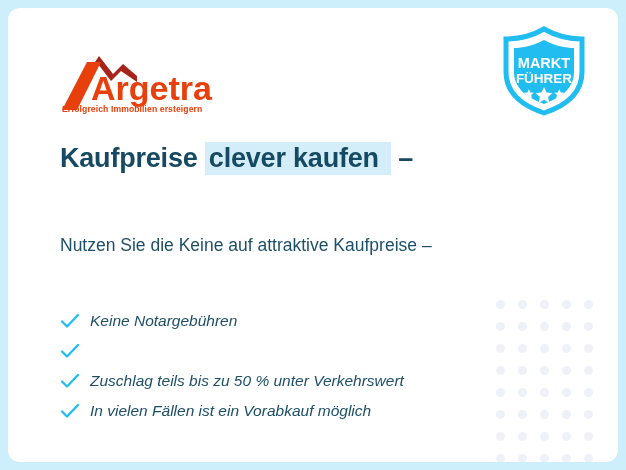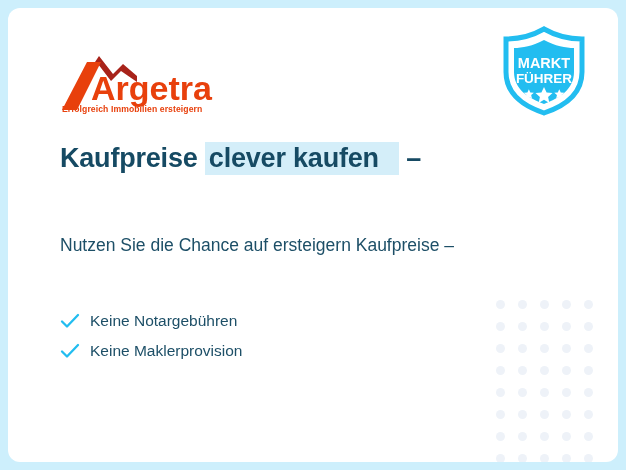--- a/index.html
+++ b/index.html
@@ -71,21 +71,21 @@
     top: 133px;
     z-index: 2;
     font-size: 27px;
     font-weight: bold;
     line-height: 35px;
     color: #164a63;
     letter-spacing: -0.2px;
   }
   .headline .hl {
     background: #d4eef9;
-    padding: 1px 20px 2px 4px;
+    padding: 1px 12px 2px 4px;
     box-decoration-break: clone;
     -webkit-box-decoration-break: clone;
   }
   .headline .line { display: block; white-space: nowrap; }
 
   
   .subhead {
     position: absolute;
     left: 52px;
     top: 223px;
@@ -101,20 +101,21 @@
     position: absolute;
     left: 52px;
     top: 298px;
     z-index: 2;
     width: 460px;
   }
   .bullet {
     display: flex;
     align-items: center;
     height: 30px;
+    font-style: italic;
   }
   .bullet .check {
     flex: 0 0 30px;
     height: 20px;
     display: flex;
     align-items: center;
   }
   .bullet .check svg { display: block; }
   .bullet .btext {
     font-size: 15.5px;
@@ -197,35 +198,50 @@
     </svg>
   </div>
 
   <div class="headline">
     <span class="line">
       <span>Kaufpreise </span><span class="hl">clever kaufen</span><span> –</span>
     </span>
   </div>
 
   <div class="subhead">
-    <span class="line">Nutzen Sie die Chance auf ersteigern Kaufpreise –</span>
+    <span class="line">Nutzen Sie die Keine auf attraktive Kaufpreise –</span>
   </div>
 
   <div class="bullets">
     <div class="bullet">
       <span class="check">
         <svg width="20" height="16" viewBox="0 0 20 16">
             <path d="M2 8.5 L7 13.5 L18 2" fill="none" stroke="#22bdf0" stroke-width="2.3" stroke-linecap="round" stroke-linejoin="round"></path>
           </svg>
       </span>
       <span class="btext">Keine Notargebühren</span>
     </div>
     <div class="bullet">
       <span class="check">
         <svg width="20" height="16" viewBox="0 0 20 16">
             <path d="M2 8.5 L7 13.5 L18 2" fill="none" stroke="#22bdf0" stroke-width="2.3" stroke-linecap="round" stroke-linejoin="round"></path>
           </svg>
       </span>
-      <span class="btext">Keine Maklerprovision</span>
+    </div>
+    <div class="bullet">
+      <span class="check">
+        <svg width="20" height="16" viewBox="0 0 20 16">
+            <path d="M2 8.5 L7 13.5 L18 2" fill="none" stroke="#22bdf0" stroke-width="2.3" stroke-linecap="round" stroke-linejoin="round"></path>
+          </svg>
+      </span>
+      <span class="btext">Zuschlag teils bis zu 50 % unter Verkehrswert</span>
+    </div>
+    <div class="bullet">
+      <span class="check">
+        <svg width="20" height="16" viewBox="0 0 20 16">
+            <path d="M2 8.5 L7 13.5 L18 2" fill="none" stroke="#22bdf0" stroke-width="2.3" stroke-linecap="round" stroke-linejoin="round"></path>
+          </svg>
+      </span>
+      <span class="btext">In vielen Fällen ist ein Vorabkauf möglich</span>
     </div>
   </div>
 
 </div>
 
 </body></html>

